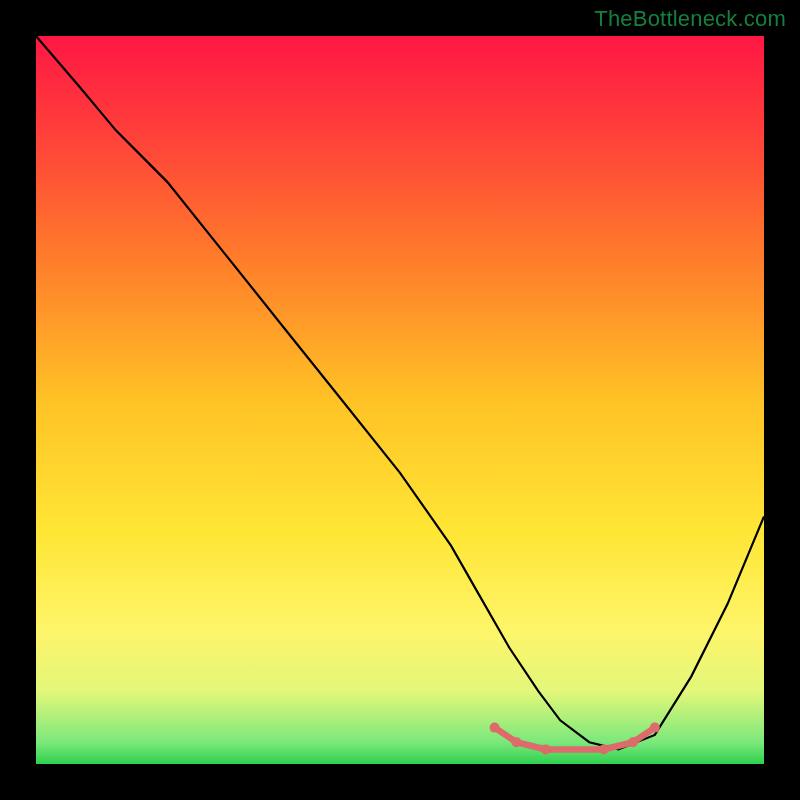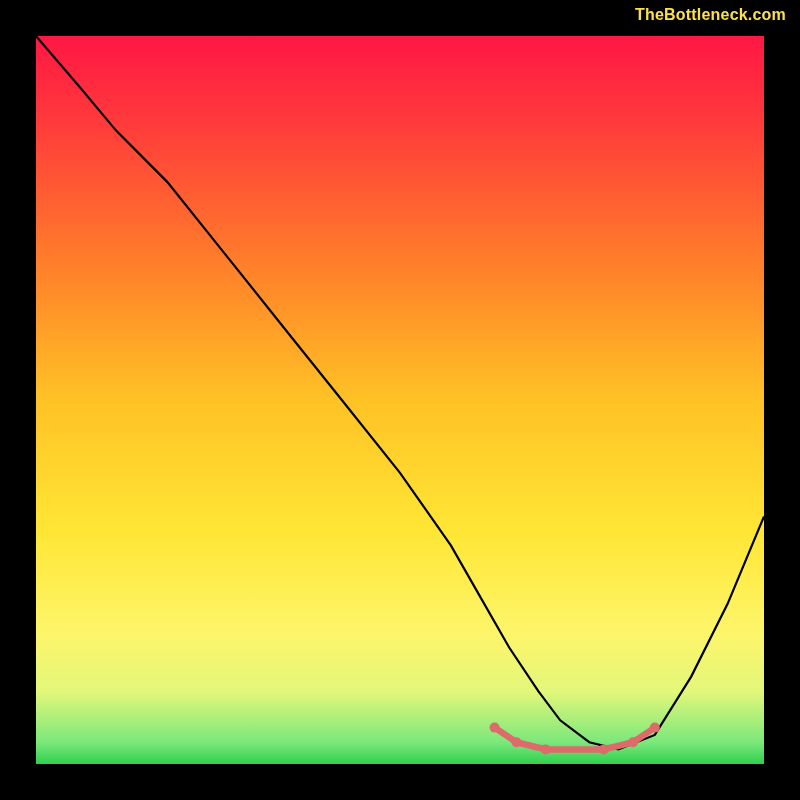--- a/index.html
+++ b/index.html
@@ -10,24 +10,24 @@
     position: absolute;
     left: 0; top: 0;
     width: 800px; height: 800px;
     background: #000;
   }
 
   .attribution {
     position: absolute;
     top: 6px;
     right: 14px;
-    color: #fde047;
-    font-size: 16px;
+    color: #15803d;
+    font-size: 22px;
     letter-spacing: 0.2px;
-    font-weight: 700;
+    font-weight: 400;
   }
 
   .plot {
     position: absolute;
     left: 36px;
     top: 36px;
     width: 728px;
     height: 728px;
   }
 

